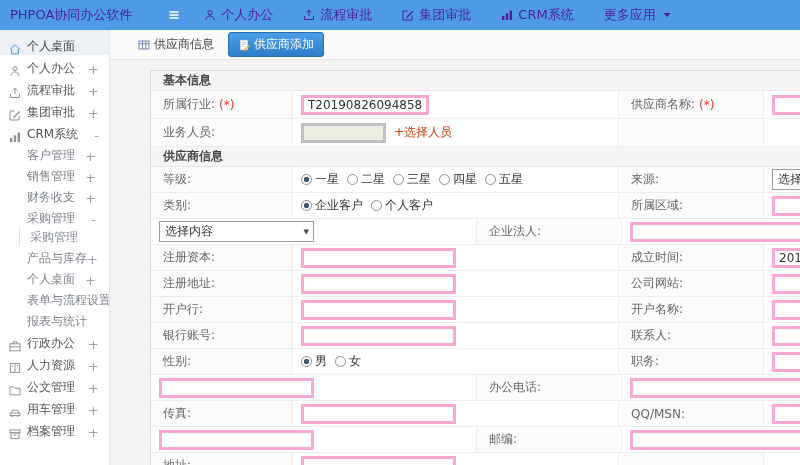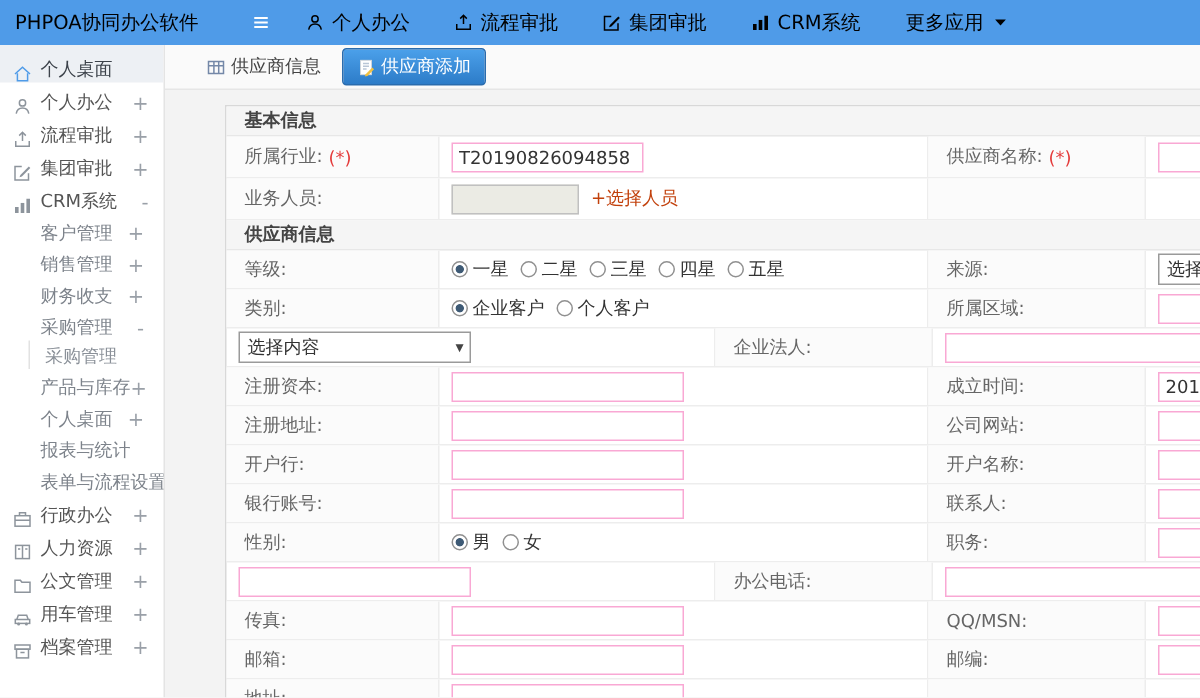--- a/index.html
+++ b/index.html
@@ -1,18 +1,18 @@
 <!DOCTYPE html>
 <html><head>
 <meta charset="utf-8">
 <style>
   *{margin:0;padding:0;box-sizing:border-box}
   html,body{width:800px;height:465px;overflow:hidden;background:#f3f3f3;
     font-family:"DejaVu Sans","Liberation Sans",sans-serif;font-size:12px;color:#333}
-  .topbar{height:30px;background:#4f9be8;display:flex;align-items:center;color:#000000}
+  .topbar{height:30px;background:#4f9be8;display:flex;align-items:center;color:#4c1d95}
   .logo{font-size:13px;padding:0 10px;white-space:nowrap}
   .menu-toggle{margin-left:26px;cursor:pointer;display:flex;color:#fff}
   .topnav{display:flex;margin-left:24px;gap:30px;align-items:center}
   .tni{display:flex;align-items:center;gap:5px;font-size:13px;cursor:pointer;white-space:nowrap}
   .icon{display:inline-flex}
   .icon svg{display:block}
   .main{display:flex;height:435px}
   .sidebar{width:110px;background:#fff;border-right:1px solid #e4e4e4;flex-shrink:0;overflow:hidden}
   .sbi{display:flex;align-items:flex-end;cursor:pointer;color:#555;white-space:nowrap}
   .lv0{height:22px;padding-left:9px;gap:6px}
@@ -29,21 +29,21 @@
   .tab.on{background:linear-gradient(#4ba0ea,#2d7cc8);border:1px solid #2a6cae;border-radius:3px;color:#fff;padding:3px 9px}
   .form-panel{margin:10px 0 0 40px;width:940px;background:#fff;border:1px solid #d8d8d8}
   .sect-h{height:20px;line-height:19px;background:#f5f5f5;border-bottom:1px solid #e7e7e7;font-weight:bold;color:#444;padding-left:12px}
   .frow{display:flex;border-bottom:1px solid #ededed;height:26px}
   .frow.tall{height:28px}
   .lcell{width:142px;background:#fbfbfb;border-right:1px solid #ededed;display:flex;align-items:center;padding-left:12px;color:#666;flex-shrink:0}
   .lcell.l2{width:145px}
   .fcell{width:326px;border-right:1px solid #ededed;display:flex;align-items:center;padding-left:8px;flex-shrink:0}
   .fcell.f2{flex:1;border-right:none;overflow:hidden}
   .req{color:#e43b3b;margin-left:4px}
-  .txt{height:20px;border:1px solid #f9a8d4;padding:0 4px;font:inherit;color:#333;background:#fff;flex-shrink:0}
+  .txt{height:20px;border:3px solid #f9a8d4;padding:0 4px;font:inherit;color:#333;background:#fff;flex-shrink:0}
   .txt.dis{background:#ebebe4;border-color:#c0c0c0}
   .lnk{color:#c2410c;margin-left:8px;cursor:pointer;text-decoration:none}
   .sel{height:21px;border:1px solid #9a9a9a;background:#fff;display:inline-flex;align-items:center;justify-content:space-between;padding:0 4px 0 5px;color:#333;flex-shrink:0}
   .scar{font-size:7px;color:#444;margin-left:4px}
   .rl{display:inline-flex;align-items:center;margin-right:8px;color:#333;cursor:pointer}
   .rb{width:11px;height:11px;border:1px solid #909090;border-radius:50%;background:#fff;margin-right:3px;flex-shrink:0}
   .rb.on{background:radial-gradient(circle,#3e5a75 0 2.5px,#fff 3px)}
 </style>
 </head>
 <body>
@@ -179,24 +179,24 @@
         </div>
         <div class="sbi lv1">
           <span class="sblbl">产品与库存</span>
           <span class="exp">+</span>
         </div>
         <div class="sbi lv1">
           <span class="sblbl">个人桌面</span>
           <span class="exp">+</span>
         </div>
         <div class="sbi lv1">
+          <span class="sblbl">表单与流程设置</span>
+        </div>
+        <div class="sbi lv1">
           <span class="sblbl">报表与统计</span>
-        </div>
-        <div class="sbi lv1">
-          <span class="sblbl">表单与流程设置</span>
         </div>
         <div class="sbi lv0">
           <span class="icon sbic">
             <svg width="12" height="12" viewBox="0 0 12 12" stroke-width="1">
               <rect x="1" y="3.8" width="10" height="7" fill="none" stroke="currentColor"></rect>
               <path d="M4 3.8V1.8h4v2M1 6.8h10" fill="none" stroke="currentColor"></path>
             </svg>
           </span>
           <span class="sblbl">行政办公</span>
           <span class="exp">+</span>
@@ -462,23 +462,20 @@
               <input type="text" class="txt" style="width: 155px;">
             </div>
             <div class="lcell l2">
               <span class="flbl">QQ/MSN:</span>
             </div>
             <div class="fcell f2">
               <input type="text" class="txt" style="width: 200px;">
             </div>
           </div>
           <div class="frow">
-            <div class="lcell">
-              <span class="flbl">邮箱:</span>
-            </div>
             <div class="fcell">
               <input type="text" class="txt" style="width: 155px;">
             </div>
             <div class="lcell l2">
               <span class="flbl">邮编:</span>
             </div>
             <div class="fcell f2">
               <input type="text" class="txt" style="width: 200px;">
             </div>
           </div>

